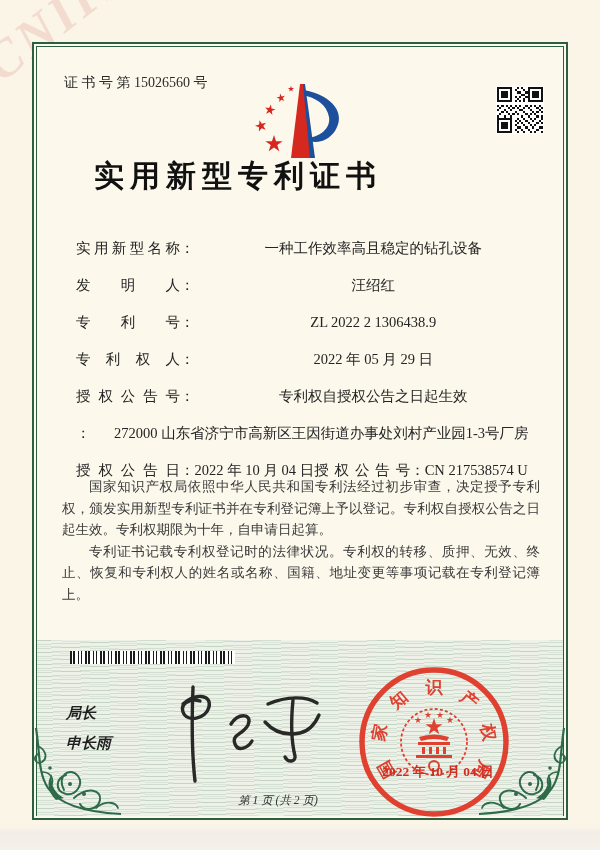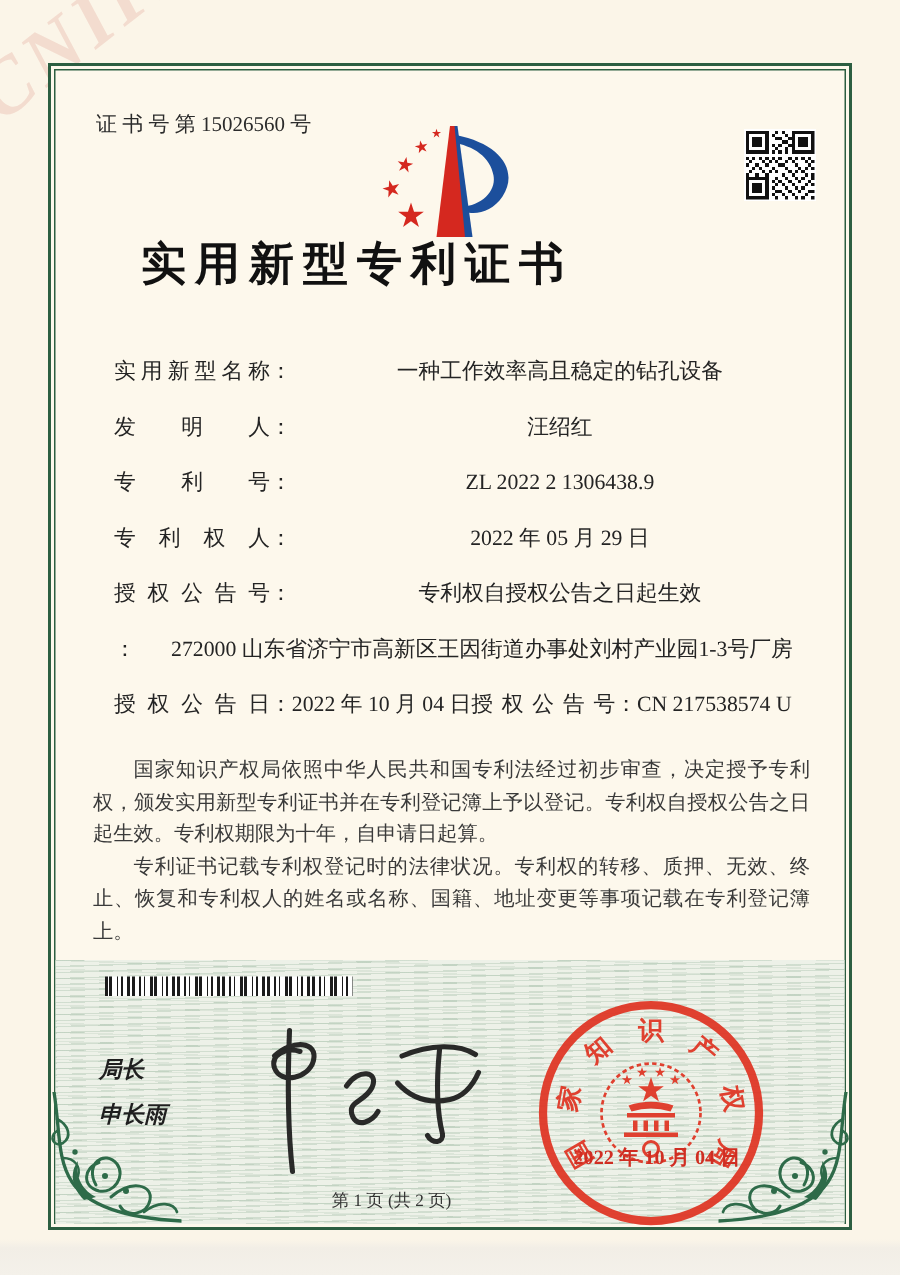--- a/index.html
+++ b/index.html
@@ -36,35 +36,35 @@
   
   .fields{position:absolute;left:76px;top:238px;width:476px;z-index:5;
           font-size:14.5px;color:#242424;}
   .row{display:flex;margin-bottom:16px;line-height:21px;}
   .flabel{flex:none;display:inline-block;width:104px;text-align:justify;text-align-last:justify;}
   .flabel2{flex:none;display:inline-block;width:96px;text-align:justify;text-align-last:justify;}
   .colon{flex:none;}
   .fvalue{flex:1;min-width:0;text-align:center;}
   .pair2{display:flex;}
   
-  .paras{position:absolute;left:62px;top:502px;width:478px;z-index:5;
+  .paras{position:absolute;left:62px;top:476px;width:478px;z-index:5;
          font-size:13.5px;line-height:1.6;color:#3a3a3a;text-align:justify;}
   .paras p{margin:0;text-indent:2em;}
   
   .barcode{position:absolute;left:70px;top:651px;width:165px;height:13px;z-index:5;
            background-color:#fff;
            background-image:repeating-linear-gradient(90deg,#1b1b1b 0 2px,#fff 2px 3px,#1b1b1b 3px 5px,#fff 5px 8px,#1b1b1b 8px 9px,#fff 9px 11px,#1b1b1b 11px 12px,#fff 12px 15px);}
   .sig-label{position:absolute;left:66px;z-index:5;font-family:"Liberation Sans","DejaVu Sans",sans-serif;
              font-size:15px;font-weight:600;color:#1f1f1f;font-style:italic;}
   .sig-title{top:704px;}
   .sig-name{top:734px;}
   .signature{position:absolute;left:135px;top:682px;z-index:5;}
   .seal{position:absolute;left:355px;top:663px;z-index:6;opacity:.93;}
-  .footer{position:absolute;left:0;top:793px;width:522px;text-align:center;z-index:5;
-          font-size:11.5px;color:#333;}
+  .footer{position:absolute;left:17px;top:793px;width:522px;text-align:center;z-index:5;
+          font-size:11.5px;color:#333;font-style:italic;}
 </style>
 </head>
 <body>
 
 <div class="page">
 
   <svg width="0" height="0" style="position:absolute">
     <defs>
       <path id="star" d="M0 -1 L.224 -.309 L.951 -.309 L.363 .118 L.588 .809 L0 .382 L-.588 .809 L-.363 .118 L-.951 -.309 L-.224 -.309 Z"></path>
     </defs>

